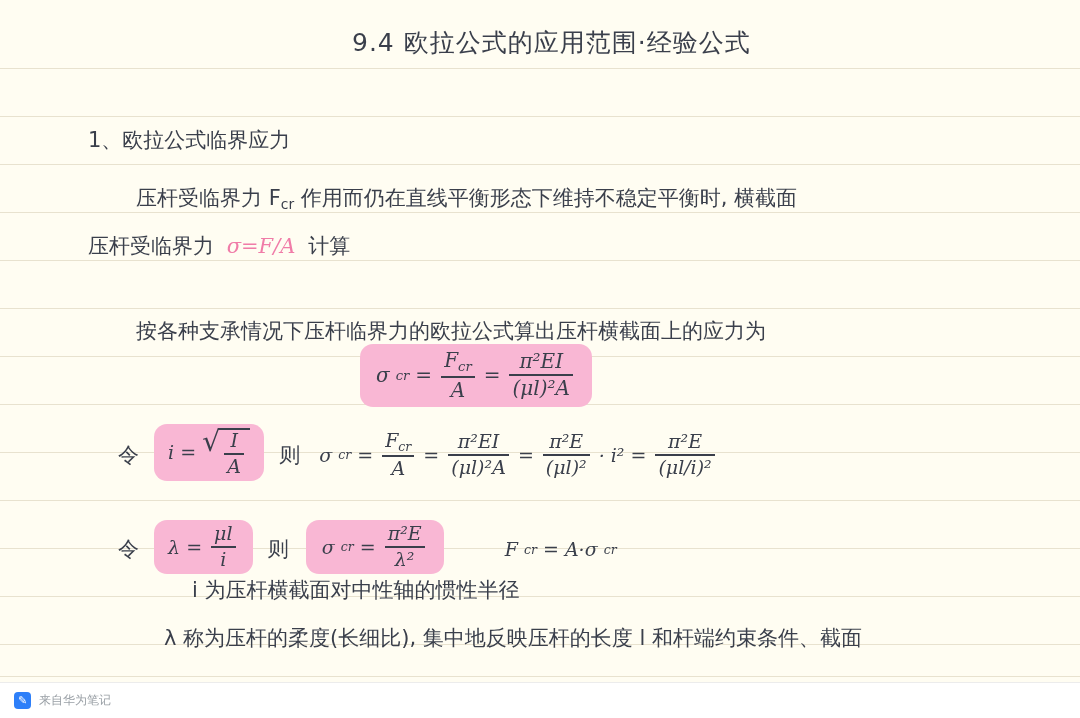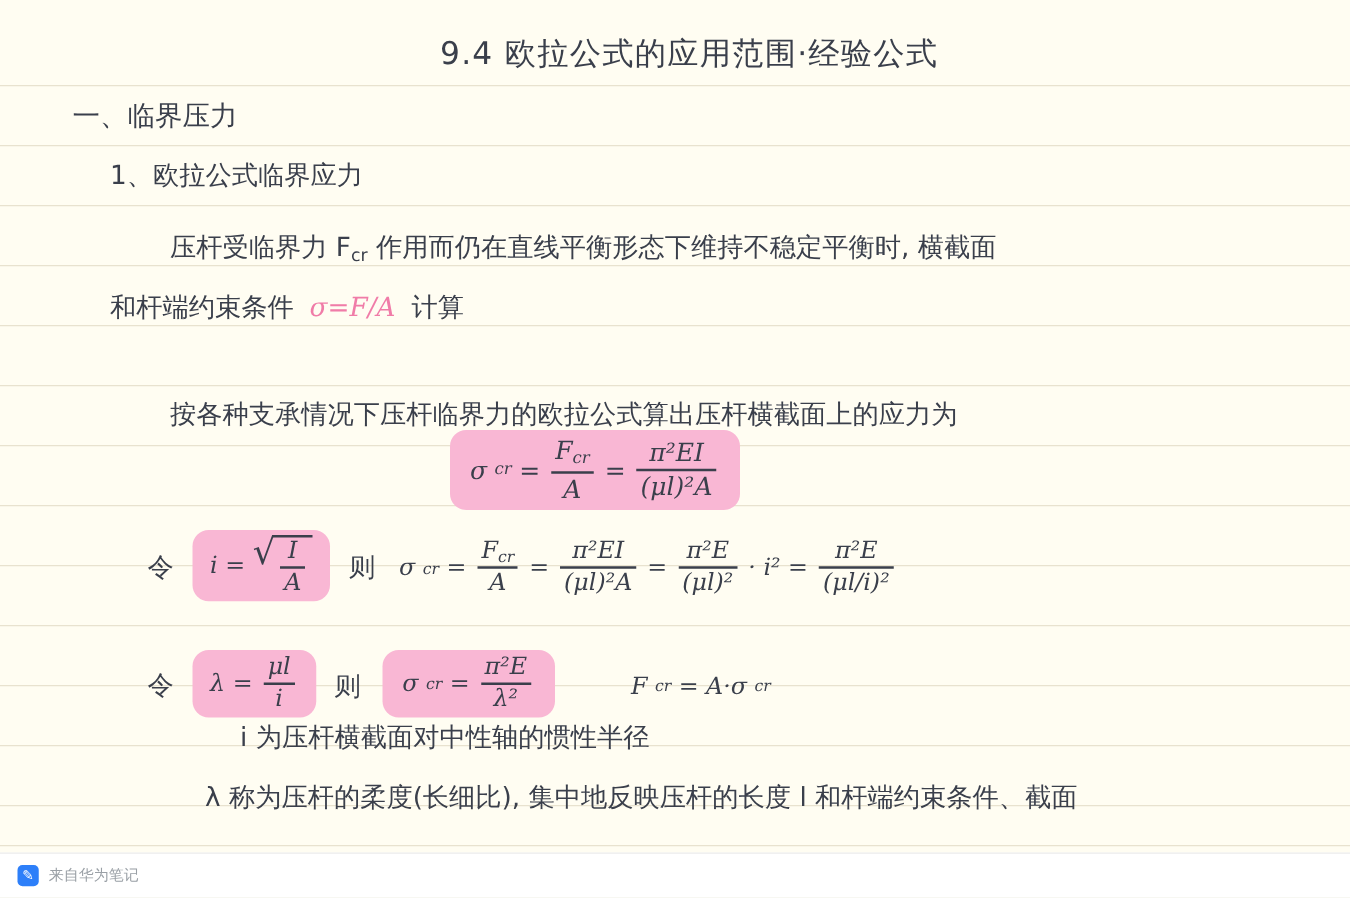--- a/index.html
+++ b/index.html
@@ -134,30 +134,29 @@
     <div class="rule" style="top:452px"></div>
     <div class="rule" style="top:500px"></div>
     <div class="rule" style="top:548px"></div>
     <div class="rule" style="top:596px"></div>
     <div class="rule" style="top:644px"></div>
     <div class="rule" style="top:676px"></div>
   </div>
 
   <div class="note-line title" style="left:352px; top:26px;">9.4 欧拉公式的应用范围·经验公式</div>
 
-  <div class="note-line h1" style="left:58px; top:78px;">一、临界压力</div>
 
   <div class="note-line h2" style="left:88px; top:126px;">1、欧拉公式临界应力</div>
 
   <div class="note-line body" style="left:136px; top:184px;">
     <span>压杆受临界力 F</span><span class="sub">cr</span><span> 作用而仍在直线平衡形态下维持不稳定平衡时, 横截面</span>
   </div>
 
   <div class="note-line body" style="left:88px; top:232px;">
-    <span>和杆端约束条件</span>
+    <span>压杆受临界力</span>
     <span class="pink" style="font-family:'DejaVu Serif',serif; font-style:italic; padding:0 6px;">σ=F/A</span>
     <span>计算</span>
   </div>
 
   <div class="note-line body" style="left:136px; top:280px;margin-top:37px;">按各种支承情况下压杆临界力的欧拉公式算出压杆横截面上的应力为</div>
 
   <div class="note-line" style="left:360px; top:344px;">
     <span class="hl" style="display:inline-flex; align-items:center; padding:6px 16px;">
       <span class="math" style="font-size:20px;">
         <span>σ</span>

